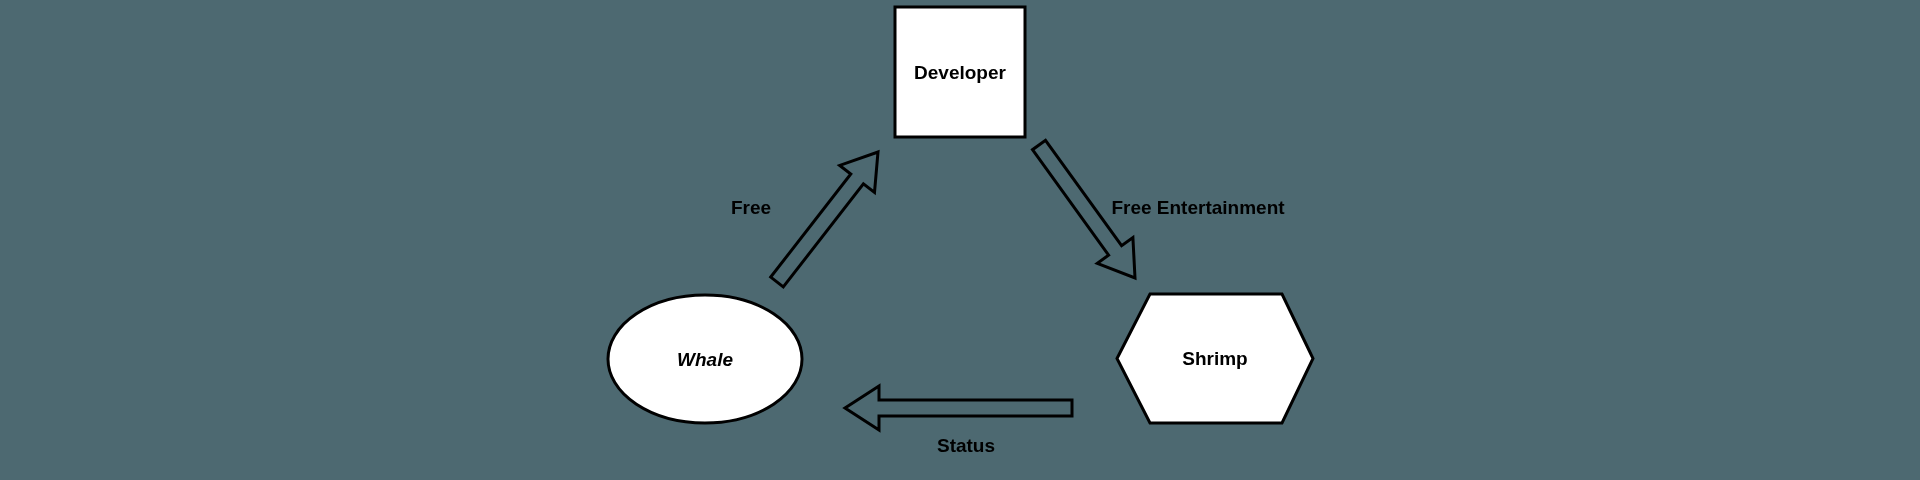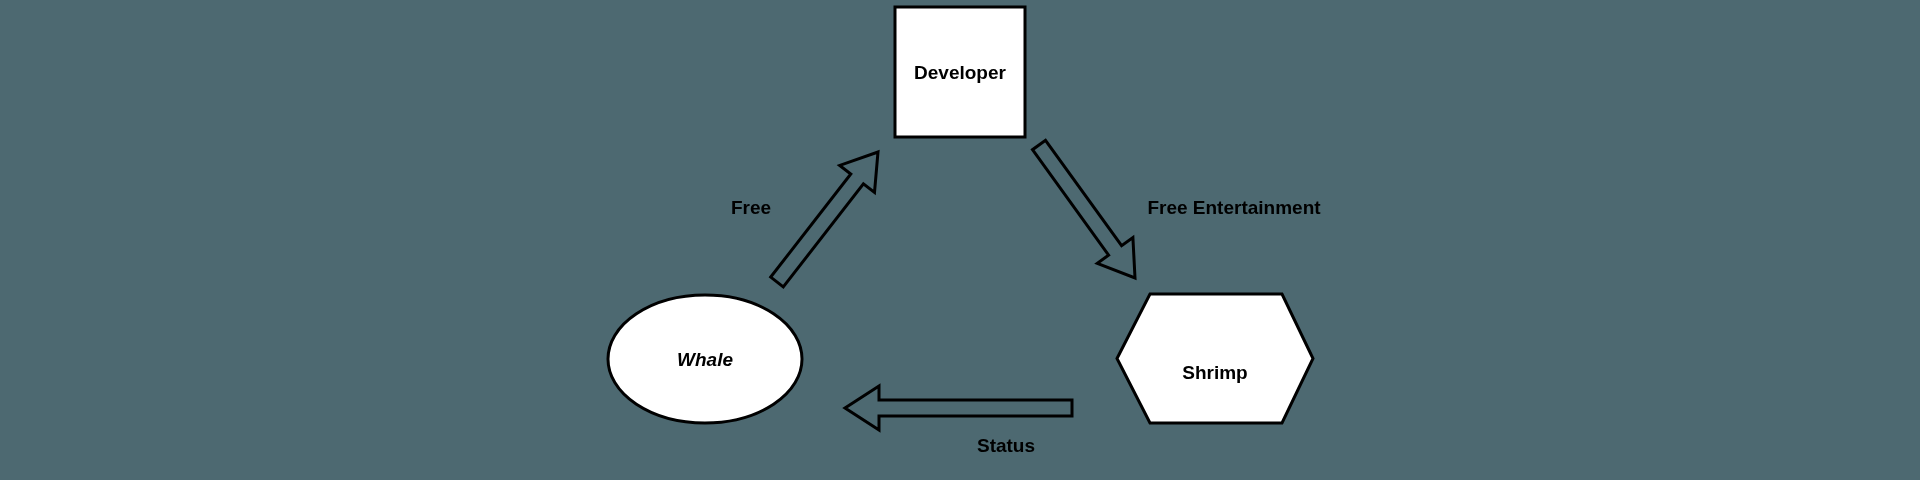--- a/index.html
+++ b/index.html
@@ -19,24 +19,24 @@
     position: absolute;
     transform: translate(-50%, -50%);
     font-weight: 700;
     font-size: 19px;
     line-height: 1;
     white-space: nowrap;
     color: #000;
   }
   .label-developer { left: 960px;  top: 72px;  }
   .label-whale     { left: 705px;  top: 359px; }
-  .label-shrimp    { left: 1215px; top: 372px; }
+  .label-shrimp    { left: 1215px; top: 358px; }
   .label-money     { left: 751px;  top: 207px; }
   .label-free      { left: 1198px; top: 207px; }
-  .label-status    { left: 1006px;  top: 445px; }
+  .label-status    { left: 966px;  top: 445px; }
 </style>
 </head>
 <body>
 
 <div class="stage" style="background: rgb(77, 105, 113);">
   <svg viewBox="0 0 1920 480">
 
     <rect class="node-shape" x="895" y="7" width="130" height="130" stroke-width="3" fill="#ffffff" stroke="#000000"></rect>
 
     <ellipse class="node-shape" cx="705" cy="359" rx="97" ry="64" stroke-width="3" fill="#ffffff" stroke="#000000"></ellipse>
@@ -48,15 +48,15 @@
     <polygon class="arrow" fill="none" stroke-width="3" stroke-linejoin="miter" points="1032.5,149.7 1108.6,255.1 1097.3,263.3 1135,278 1132.9,237.5 1121.6,245.7 1045.5,140.3" stroke="#000000"></polygon>
 
     <polygon class="arrow" fill="none" stroke-width="3" stroke-linejoin="miter" points="1072,400 879,400 879,386 845,408 879,430 879,416 1072,416" stroke="#000000"></polygon>
   </svg>
 
   <div class="label label-developer" style="color: rgb(0, 0, 0);">Developer</div>
   <div class="label label-whale" style="color: rgb(0, 0, 0); font-style: italic;">Whale</div>
   <div class="label label-shrimp" style="color: rgb(0, 0, 0);">Shrimp</div>
 
   <div class="label label-money" style="color: rgb(0, 0, 0);">Free</div>
-  <div class="label label-free" style="color: rgb(0, 0, 0); margin-left: 36px;">Free Entertainment</div>
+  <div class="label label-free" style="color: rgb(0, 0, 0);">Free Entertainment</div>
   <div class="label label-status" style="color: rgb(0, 0, 0);">Status</div>
 </div>
 
 </body></html>

